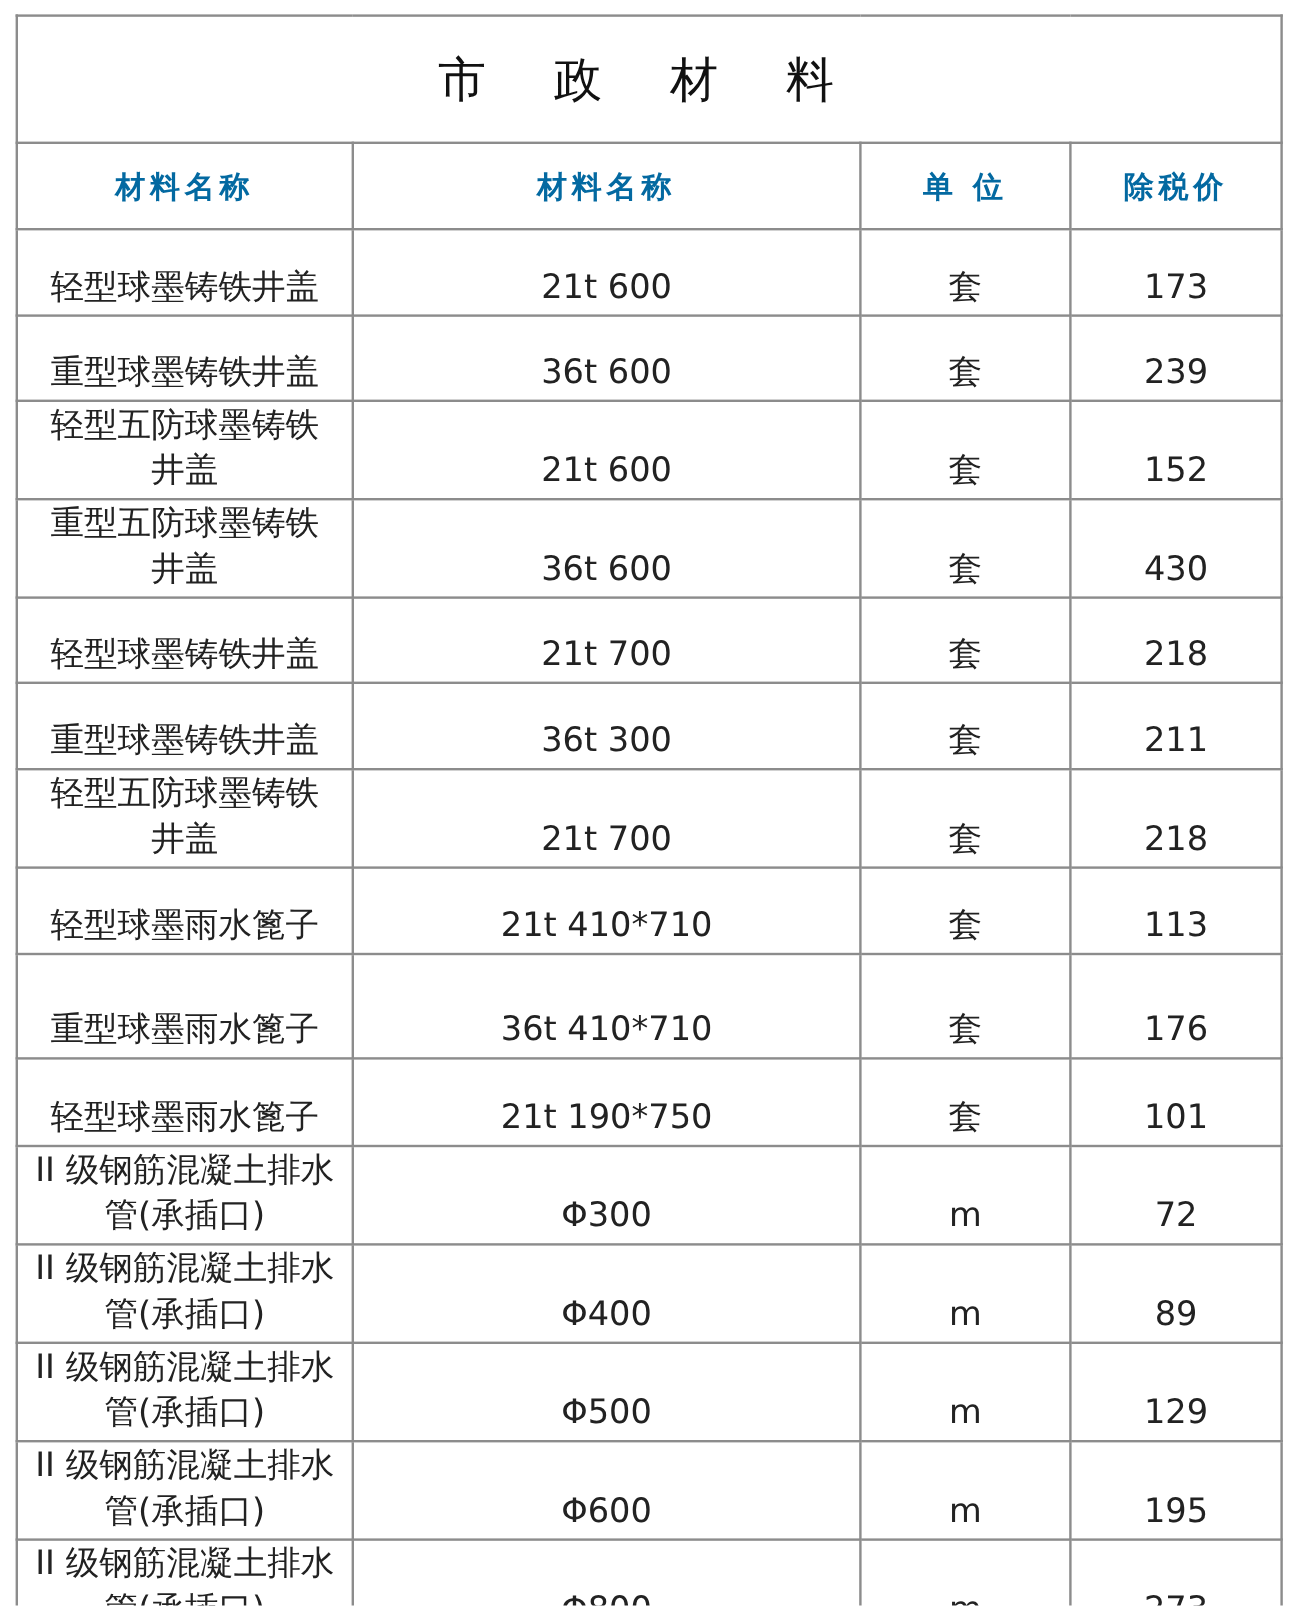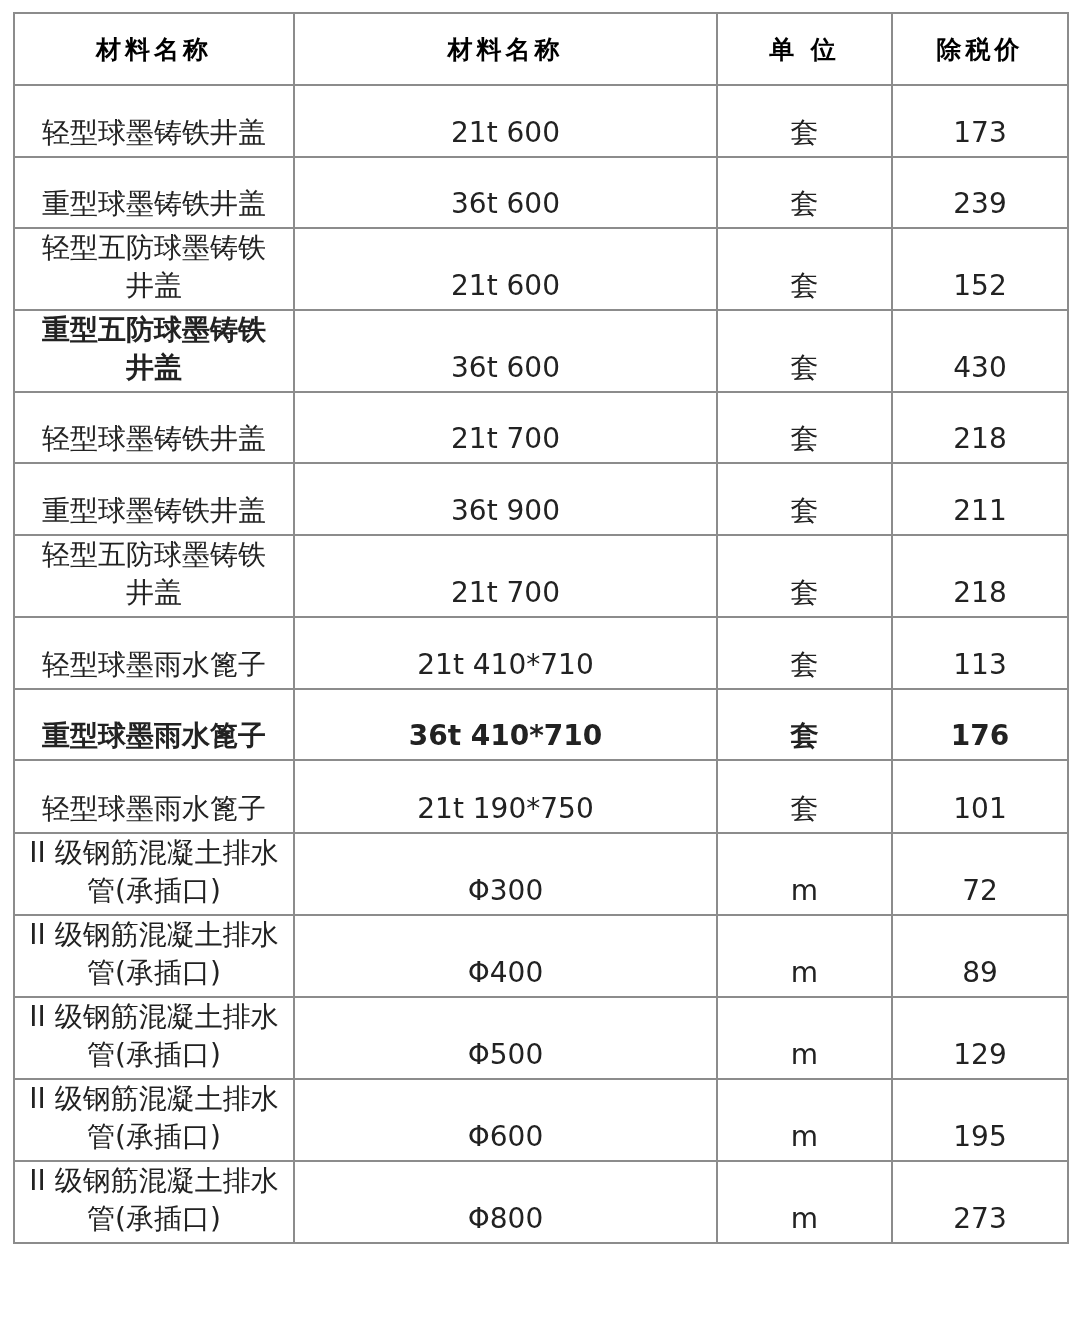--- a/index.html
+++ b/index.html
@@ -7,36 +7,39 @@
          font-family: "DejaVu Sans", "Liberation Sans", sans-serif; color: #1a1a1a; }
   table.grid {
     position: absolute; left: 13px; top: 12px;
     border-collapse: collapse; table-layout: fixed;
     width: 1054px;
   }
   table.grid td, table.grid th {
     border: 2px solid #8c8c8c; padding: 0; text-align: center;
   }
   .title-cell { height: 104px; font-size: 40px; letter-spacing: 22px; font-weight: normal; color: #111; }
-  .hdr-cell { height: 70px; font-size: 25px; font-weight: bold; letter-spacing: 4px; color: #000000; }
+  .hdr-cell { height: 70px; font-size: 25px; font-weight: bold; letter-spacing: 4px; color: #0369a1; }
   .cell { font-size: 28px; color: #222; vertical-align: bottom; padding-bottom: 4px !important; line-height: 38px; }
   .name-cell { vertical-align: bottom; }
   col.c1 { width: 280px; } col.c2 { width: 423px; } col.c3 { width: 175px; } col.c4 { width: 176px; }
 </style>
 </head>
 <body>
 
 <table class="grid">
   <colgroup>
       <col class="c1">
       <col class="c2">
       <col class="c3">
       <col class="c4">
     </colgroup>
   <tbody id="tbody">
+    <tr>
+      <td colspan="4" class="title-cell">市 政 材 料</td>
+    </tr>
     <tr>
       <td class="hdr-cell">材料名称</td>
       <td class="hdr-cell">材料名称</td>
       <td class="hdr-cell">单 位</td>
       <td class="hdr-cell">除税价</td>
     </tr>
   <tr style="height: 72px;">
         <td class="cell name-cell" style="padding: 0px 14px 4px;">轻型球墨铸铁井盖</td>
         <td class="cell">21t 600</td>
         <td class="cell">套</td>
@@ -48,50 +51,50 @@
         <td class="cell">套</td>
         <td class="cell">239</td>
       </tr>
       <tr style="height: 77px;">
         <td class="cell name-cell" style="padding: 0px 14px 4px;">轻型五防球墨铸铁井盖</td>
         <td class="cell">21t 600</td>
         <td class="cell">套</td>
         <td class="cell">152</td>
       </tr>
       <tr style="height: 80px;">
-        <td class="cell name-cell" style="padding: 0px 14px 4px; font-weight: bold;">重型五防球墨铸铁井盖</td>
+        <td class="cell name-cell" style="padding: 0px 14px 4px;">重型五防球墨铸铁井盖</td>
         <td class="cell">36t 600</td>
         <td class="cell">套</td>
         <td class="cell">430</td>
       </tr>
       <tr style="height: 71px;">
         <td class="cell name-cell" style="padding: 0px 14px 4px;">轻型球墨铸铁井盖</td>
         <td class="cell">21t 700</td>
         <td class="cell">套</td>
         <td class="cell">218</td>
       </tr>
       <tr style="height: 72px;">
         <td class="cell name-cell" style="padding: 0px 14px 4px;">重型球墨铸铁井盖</td>
-        <td class="cell">36t 900</td>
+        <td class="cell">36t 300</td>
         <td class="cell">套</td>
         <td class="cell">211</td>
       </tr>
       <tr style="height: 78px;">
         <td class="cell name-cell" style="padding: 0px 14px 4px;">轻型五防球墨铸铁井盖</td>
         <td class="cell">21t 700</td>
         <td class="cell">套</td>
         <td class="cell">218</td>
       </tr>
       <tr style="height: 72px;">
         <td class="cell name-cell" style="padding: 0px 14px 4px;">轻型球墨雨水篦子</td>
         <td class="cell">21t 410*710</td>
         <td class="cell">套</td>
         <td class="cell">113</td>
       </tr>
-      <tr style="height: 71px; font-weight: bold;">
+      <tr style="height: 87px;">
         <td class="cell name-cell" style="padding: 0px 14px 4px;">重型球墨雨水篦子</td>
         <td class="cell">36t 410*710</td>
         <td class="cell">套</td>
         <td class="cell">176</td>
       </tr>
       <tr style="height: 73px;">
         <td class="cell name-cell" style="padding: 0px 14px 4px;">轻型球墨雨水篦子</td>
         <td class="cell">21t 190*750</td>
         <td class="cell">套</td>
         <td class="cell">101</td>

